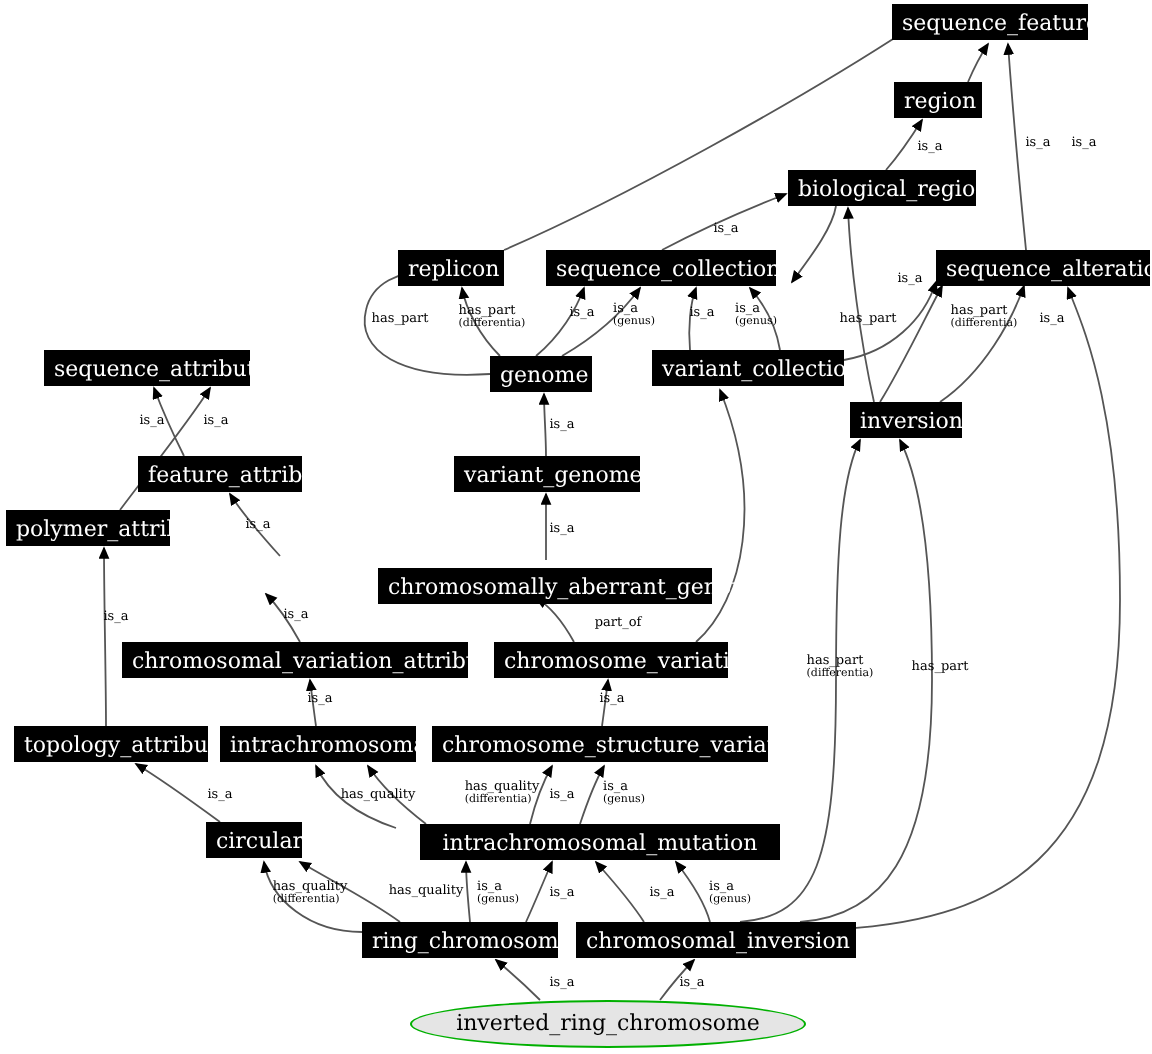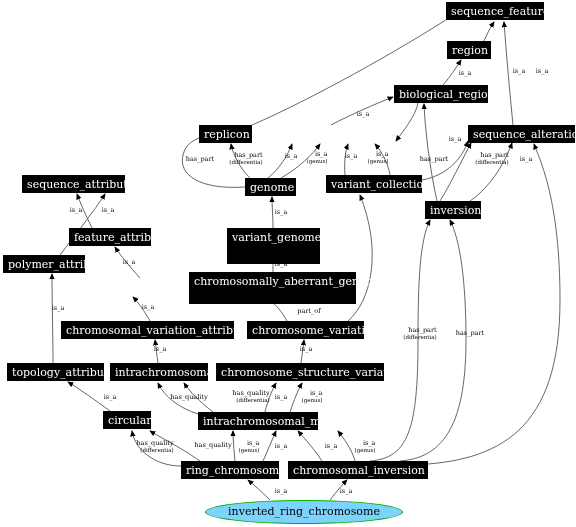--- a/index.html
+++ b/index.html
@@ -2,24 +2,24 @@
 <html><head>
 <meta charset="utf-8">
 <style>
   html,body{margin:0;padding:0;background:#ffffff;}
   body{width:576px;height:527px;font-family:"DejaVu Sans",sans-serif;}
   #canvas{position:relative;width:576px;height:527px;overflow:hidden;background:#ffffff;}
   svg#edges{position:absolute;left:0;top:0;width:576px;height:527px;}
   .node{position:absolute;background:#000000;color:#ffffff;border:1px solid #000000;
         font-family:"DejaVu Serif",serif;font-size:11px;line-height:14px;
         white-space:nowrap;text-align:center;padding:2px 4px;box-sizing:border-box;}
-  .node.root{background:#7dd3fc;color:#000000;border-radius:50%;border:1px solid #00b000;
+  .node.root{background:#e5e5e5;color:#000000;border-radius:50%;border:1px solid #00b000;
              padding:5px 10px;}
   .elabel{position:absolute;color:#000000;font-family:"DejaVu Serif",serif;
-          font-size:6.5px;line-height:7px;white-space:nowrap;text-align:right;
+          font-size:6.5px;line-height:7px;white-space:nowrap;text-align:left;
           transform:translateX(-50%);}
   .elabel .sub{display:block;font-size:5.5px;line-height:6px;}
 </style>
 </head>
 <body>
 
 <div id="canvas">
 
   <svg id="edges" viewBox="0 0 576 527" xmlns="http://www.w3.org/2000/svg">
     <defs>
@@ -114,36 +114,37 @@
       <path d="M270,500 C262,492 254,485 248,480"></path>
 
       <path d="M330,500 C336,492 342,485 347,480"></path>
     </g>
   </svg>
 
   <div class="node" style="left:446px;top:2px;width:98px;height:18px">sequence_feature</div>
   <div class="node" style="left:447px;top:41px;width:44px;height:18px">region</div>
   <div class="node" style="left:394px;top:85px;width:94px;height:18px">biological_region</div>
   <div class="node" style="left:199px;top:125px;width:53px;height:18px">replicon</div>
+  <div class="node" style="left:273px;top:125px;width:115px;height:18px">sequence_collection</div>
   <div class="node" style="left:468px;top:125px;width:107px;height:18px">sequence_alteration</div>
   <div class="node" style="left:245px;top:178px;width:51px;height:18px">genome</div>
   <div class="node" style="left:326px;top:175px;width:96px;height:18px">variant_collection</div>
   <div class="node" style="left:425px;top:201px;width:56px;height:18px">inversion</div>
   <div class="node" style="left:22px;top:175px;width:103px;height:18px">sequence_attribute</div>
   <div class="node" style="left:69px;top:228px;width:82px;height:18px">feature_attribute</div>
-  <div class="node" style="left:227px;top:228px;width:93px;height:36px">variant_genome</div>
+  <div class="node" style="left:227px;top:228px;width:93px;height:18px">variant_genome</div>
   <div class="node" style="left:3px;top:255px;width:82px;height:18px">polymer_attribute</div>
-  <div class="node" style="left:189px;top:272px;width:167px;height:32px">chromosomally_aberrant_genome</div>
+  <div class="node" style="left:189px;top:284px;width:167px;height:18px">chromosomally_aberrant_genome</div>
   <div class="node" style="left:61px;top:321px;width:173px;height:18px">chromosomal_variation_attribute</div>
   <div class="node" style="left:247px;top:321px;width:117px;height:18px">chromosome_variation</div>
   <div class="node" style="left:7px;top:363px;width:97px;height:18px">topology_attribute</div>
   <div class="node" style="left:110px;top:363px;width:98px;height:18px">intrachromosomal</div>
   <div class="node" style="left:216px;top:363px;width:168px;height:18px">chromosome_structure_variation</div>
   <div class="node" style="left:103px;top:411px;width:48px;height:18px">circular</div>
-  <div class="node" style="left:198px;top:412px;width:120px;height:18px">intrachromosomal_mutation</div>
+  <div class="node" style="left:210px;top:412px;width:180px;height:18px">intrachromosomal_mutation</div>
   <div class="node" style="left:181px;top:461px;width:98px;height:18px">ring_chromosome</div>
   <div class="node" style="left:288px;top:461px;width:140px;height:18px">chromosomal_inversion</div>
   <div class="node root" style="left:205px;top:500px;width:198px;height:24px;line-height:14px;padding-top:4px">inverted_ring_chromosome</div>
 
   <div class="elabel" style="left:519px;top:68px"><span>is_a</span></div>
   <div class="elabel" style="left:465px;top:70px"><span>is_a</span></div>
   <div class="elabel" style="left:542px;top:68px"><span>is_a</span></div>
   <div class="elabel" style="left:363px;top:111px"><span>is_a</span></div>
   <div class="elabel" style="left:455px;top:136px"><span>is_a</span></div>
   <div class="elabel" style="left:200px;top:156px"><span>has_part</span></div>

